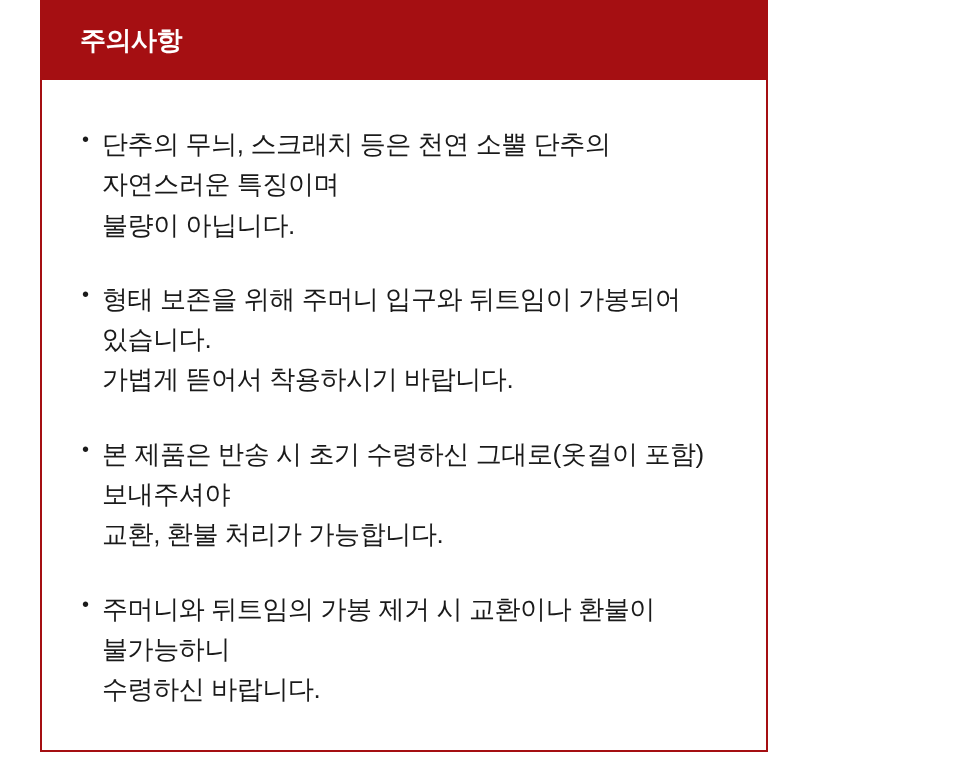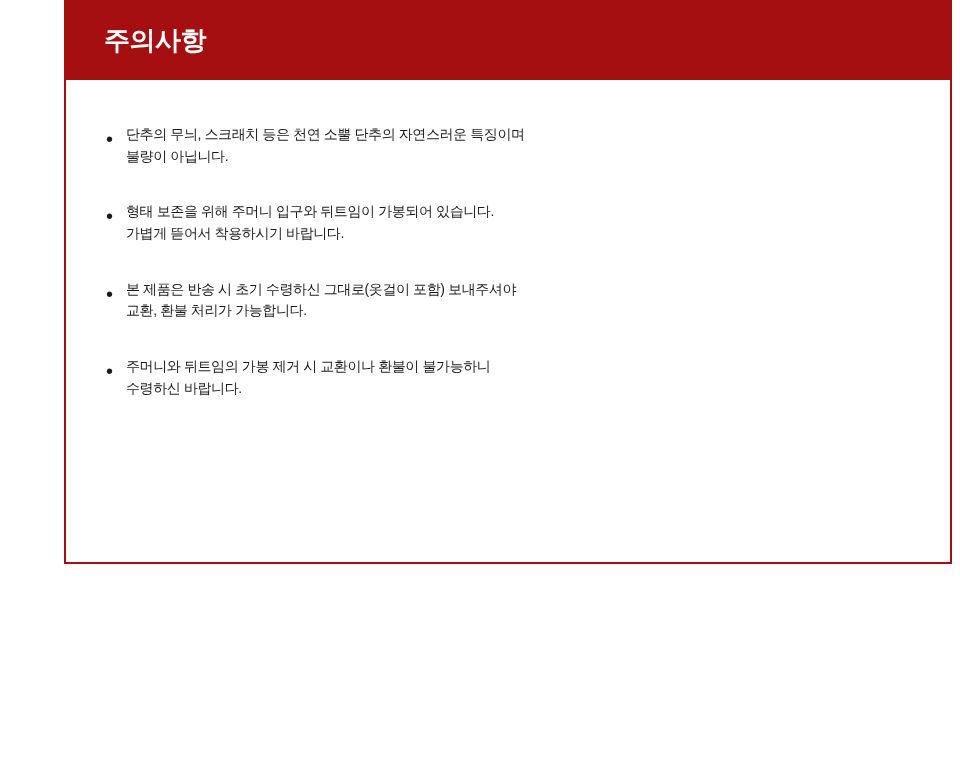--- a/index.html
+++ b/index.html
@@ -11,22 +11,21 @@
     height: 780px;
     background: #ffffff;
     font-family: "Liberation Sans", "DejaVu Sans", sans-serif;
     overflow: hidden;
   }
 
   .notice-card {
     position: absolute;
     left: 40px;
     top: 0;
-    width: 888px;
-    margin-left: 24px;
+    width: 728px;
   }
 
   .notice-header {
     background: #a50f12;
     height: 80px;
     box-sizing: border-box;
     display: flex;
     align-items: center;
     padding-left: 40px;
   }
@@ -70,21 +69,21 @@
     font-size: 20px;
     line-height: 1.55;
     text-align: left;
     padding-left: 6px;
     box-sizing: border-box;
   }
 
   .item-text {
     flex: 1 1 auto;
     color: #1a1a1a;
-    font-size: 14px;
+    font-size: 26px;
     line-height: 1.55;
     letter-spacing: -0.4px;
     white-space: pre-line;
     word-break: keep-all;
   }
 </style>
 </head>
 <body>
 
 <div class="notice-card">

